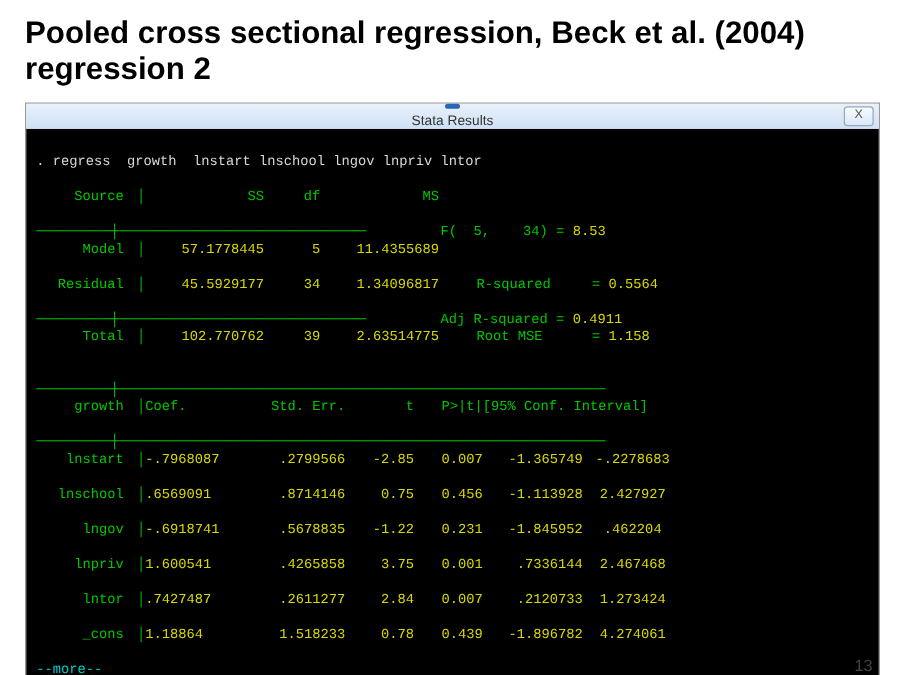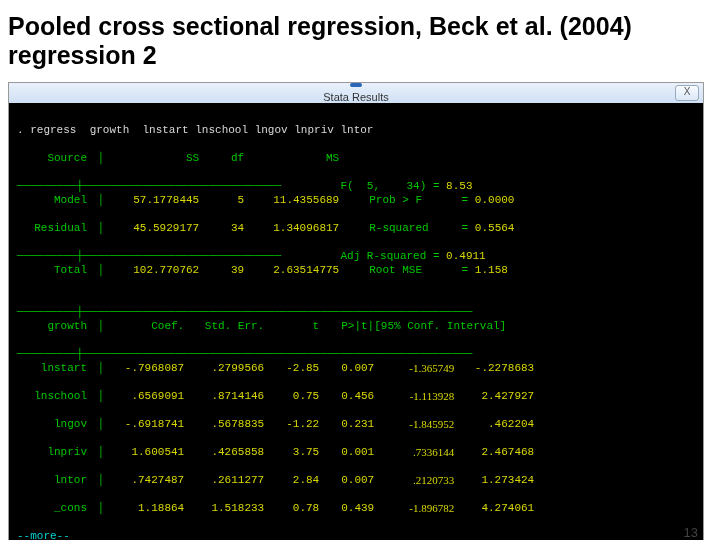--- a/index.html
+++ b/index.html
@@ -1,60 +1,60 @@
 <!DOCTYPE html>
 <html><head>
 <meta charset="utf-8">
 <style>
   html,body{margin:0;padding:0;background:#fff;font-family:Arial,Helvetica,sans-serif;}
-  .slide{width:720px;height:540px;position:relative;box-sizing:border-box;padding:12px 16px 0 8px;}
+  .slide{width:720px;height:540px;position:relative;box-sizing:border-box;padding:12px 16px 0 20px;}
   .title{font-family:"Arial Black",Arial,sans-serif;font-weight:900;font-size:25px;line-height:1.15;color:#000;margin:0 0 12px 0;}
   .winwrap{border:1px solid #999;margin-bottom:6px;}
   .wbar{display:flex;align-items:center;background:linear-gradient(#e9f1fb,#cfe0f5);height:20px;font-size:11px;color:#333;padding:0 4px;gap:4px;position:relative;flex-direction:column;}
   .wicon{width:12px;height:12px;background:#2a66b8;border-radius:2px;display:inline-block;}
   .wtitle{font-weight:normal;}
   .wclose{position:absolute;right:4px;top:2px;width:22px;height:14px;border:1px solid #9ab;border-radius:3px;background:linear-gradient(#f7fbff,#dbe8f7);text-align:center;font-size:10px;line-height:12px;color:#555;}
   .term{background:#000;color:#00c800;font-family:"Courier New",monospace;font-size:11px;line-height:14px;padding:6px 8px 2px 8px;white-space:pre;overflow:hidden;}
   .y{color:#d8d800;}
   .c{color:#00d0d0;}
   .w{color:#d8d8d8;}
   .row{display:flex;}
   .cL{width:70px;text-align:right;padding-right:4px;}
   .cSS{width:95px;text-align:right;}
   .cdf{width:45px;text-align:right;}
   .cMS{width:95px;text-align:right;}
   .cGap{width:30px;}
   .cStat{width:200px;}
   .hr{color:#00c800;}
-  .cC{width:80px;text-align:right;}
+  .cC{width:80px;}
   .cSE{width:80px;text-align:right;}
   .cT{width:55px;text-align:right;}
   .cP{width:55px;text-align:right;}
-  .cCIa{width:80px;text-align:right;font-family:Liberation Serif, serif;}
-  .cCIb{width:80px;text-align:right;}
+  .cCIa{width:80px;text-align:right;}
+  .cCIb{width:80px;text-align:center;}
   .pagenum{position:absolute;right:22px;bottom:0;font-size:13px;color:#444;}
 </style>
 </head>
 <body>
 
 <div class="slide">
   <h1 class="title">Pooled cross sectional regression, Beck et al. (2004) regression 2</h1>
 
   <div class="winwrap">
     <div class="wbar">
       <span class="wicon"></span>
       <span class="wtitle">Stata Results</span>
       <span class="wclose">X</span>
     </div>
     <div class="term">
 <span class="w">.</span> <span class="w">regress  growth  lnstart lnschool lngov lnpriv lntor</span>
 
 <div class="row"><span class="cL">Source</span> │<span class="cSS">SS</span><span class="cdf">df</span><span class="cMS">MS</span><span class="cGap"></span></div>
 <span class="hr">─────────┼──────────────────────────────</span>         <span>F(  5,    34) =</span> <span class="y">8.53</span>
-<div class="row"><span class="cL">Model</span> │<span class="cSS y">57.1778445</span><span class="cdf y">5</span><span class="cMS y">11.4355689</span><span class="cGap"></span><span class="cStat"><span>Prob &gt; F      =</span> <span class="y">0.0000</span></span></div>
+<div class="row"><span class="cL">Model</span> │<span class="cSS y">57.1778445</span><span class="cdf y">5</span><span class="cMS y">11.4355689</span><span class="cGap"></span></div>
 <div class="row"><span class="cL">Residual</span> │<span class="cSS y">45.5929177</span><span class="cdf y">34</span><span class="cMS y">1.34096817</span><span class="cGap"></span><span class="cStat"><span>R-squared     =</span> <span class="y">0.5564</span></span></div>
 <span class="hr">─────────┼──────────────────────────────</span>         <span>Adj R-squared =</span> <span class="y">0.4911</span>
 <div class="row"><span class="cL">Total</span> │<span class="cSS y">102.770762</span><span class="cdf y">39</span><span class="cMS y">2.63514775</span><span class="cGap"></span><span class="cStat"><span>Root MSE      =</span> <span class="y">1.158</span></span></div>
 
 <span class="hr">─────────┼───────────────────────────────────────────────────────────</span>
 <div class="row"><span class="cL">growth</span> │<span class="cC">Coef.</span><span class="cSE">Std. Err.</span><span class="cT">t</span><span class="cP">P&gt;|t|</span>   <span>[95% Conf. Interval]</span></div>
 <span class="hr">─────────┼───────────────────────────────────────────────────────────</span>
 <div class="row"><span class="cL">lnstart</span> │<span class="cC y">-.7968087</span><span class="cSE y">.2799566</span><span class="cT y">-2.85</span><span class="cP y">0.007</span><span class="cCIa y">-1.365749</span><span class="cCIb y">-.2278683</span></div>
 <div class="row"><span class="cL">lnschool</span> │<span class="cC y">.6569091</span><span class="cSE y">.8714146</span><span class="cT y">0.75</span><span class="cP y">0.456</span><span class="cCIa y">-1.113928</span><span class="cCIb y">2.427927</span></div>
 <div class="row"><span class="cL">lngov</span> │<span class="cC y">-.6918741</span><span class="cSE y">.5678835</span><span class="cT y">-1.22</span><span class="cP y">0.231</span><span class="cCIa y">-1.845952</span><span class="cCIb y">.462204</span></div>

